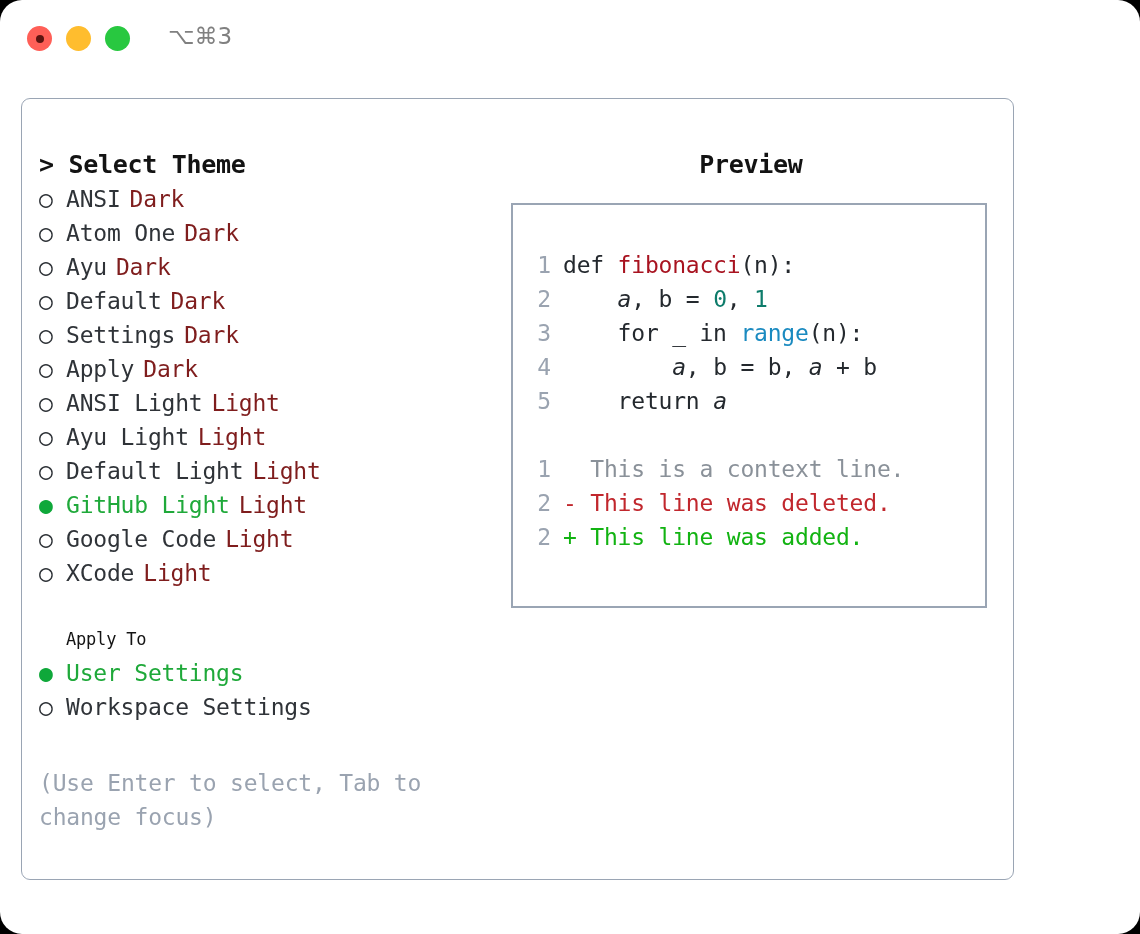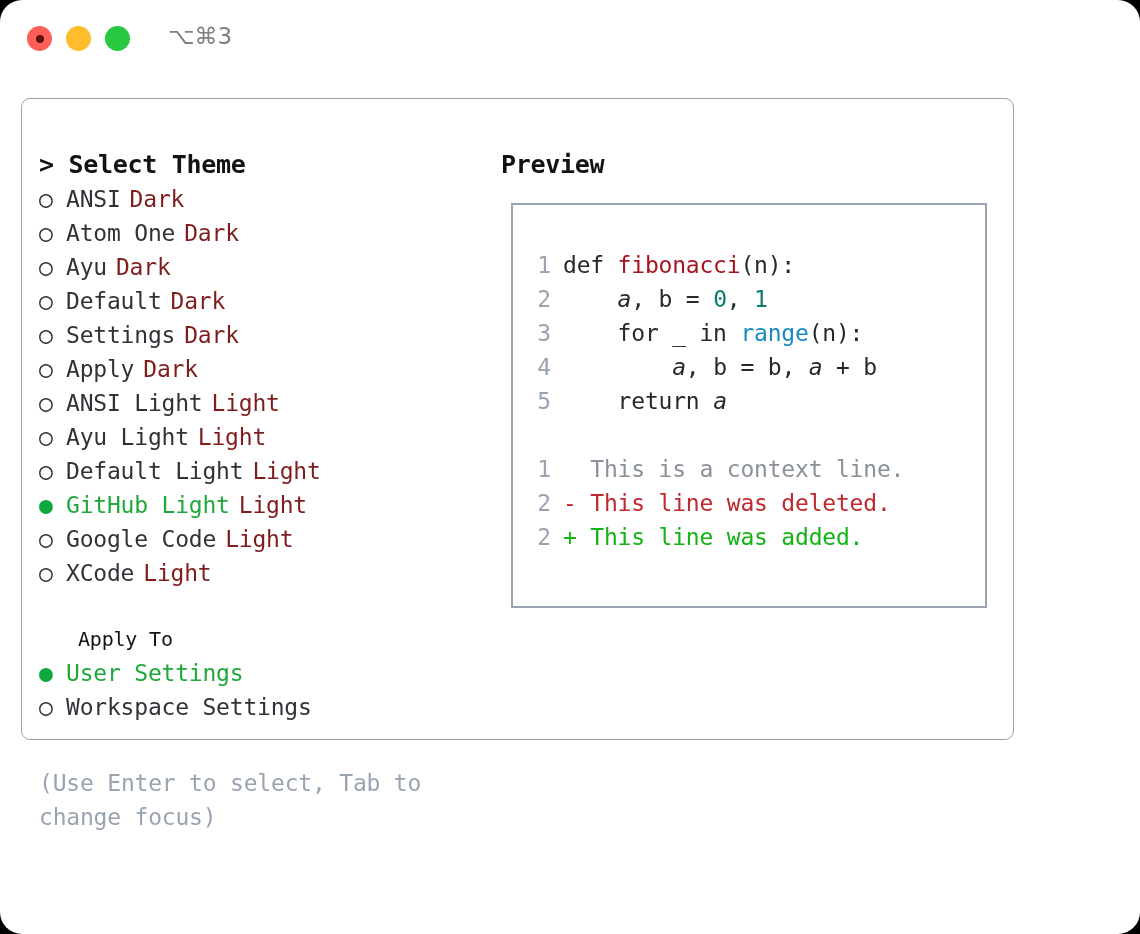--- a/index.html
+++ b/index.html
@@ -74,21 +74,21 @@
     font-family: "DejaVu Sans", "Liberation Sans", sans-serif;
     white-space: nowrap;
   }
 
   
   .panel {
     position: absolute;
     left: 21px;
     top: 98px;
     width: 993px;
-    height: 642px;
+    height: 782px;
     border: 1px solid #9aa5b4;
     border-radius: 9px;
     box-sizing: border-box;
     background: #ffffff;
   }
 
   .columns {
     position: absolute;
     left: 0; top: 0;
     width: 100%;
@@ -132,44 +132,44 @@
   .tag {
     color: #7f1d1d;
     margin-left: 9px;
   }
 
   .subhead-row {
     display: flex;
     align-items: flex-end;
     line-height: 34px;
     height: 34px;
-    font-size: 20px;
-    white-space: pre;
-    letter-spacing: -0.2px;
-    gap: 12px;
+    font-size: 17px;
+    white-space: pre;
+    letter-spacing: -0.2px;
   }
   .subhead-row .label { color: #131313; }
 
   .spacer-32 { height: 32px; }
   .spacer-40 { height: 42px; }
 
   .help {
     font-size: 23px;
     line-height: 34px;
     color: #9aa3b0;
     width: 404px;
     letter-spacing: -0.2px;
   }
 
   
   .right-col {
     position: absolute;
     left: 479px;
     top: 49px;
     width: 500px;
+    text-align: center;
   }
   .preview-box {
     position: absolute;
     left: 489px;
     top: 104px;
     width: 476px;
     height: 405px;
     border: 2px solid #9aa5b4;
     box-sizing: border-box;
     background: #ffffff;

